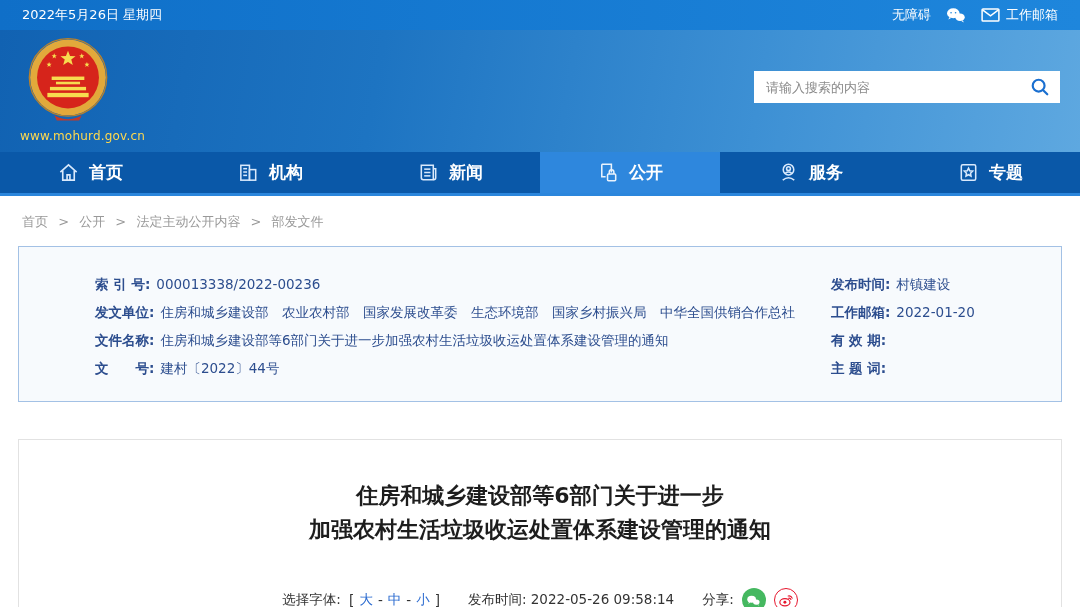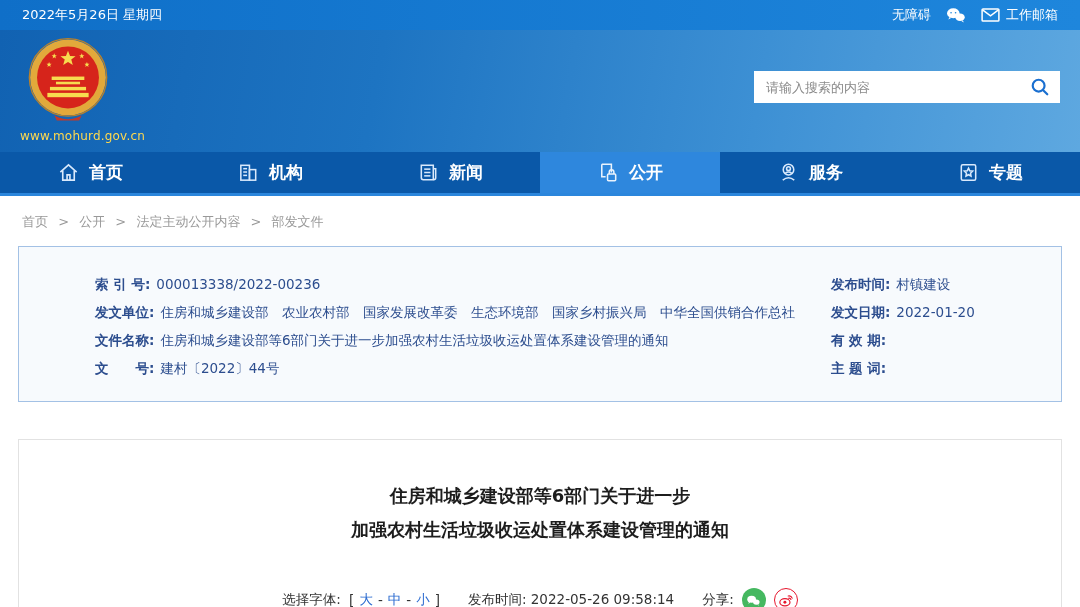--- a/index.html
+++ b/index.html
@@ -45,21 +45,21 @@
   .doc-card { margin:0 18px; border:1px solid #a3c1e5; background:#f7fafd;
     display:flex; padding:23px 20px 19px 40px; }
   .doc-col-left { flex:1; }
   .doc-col-right { width:312px; }
   .doc-row { line-height:28px; font-size:13.5px; color:#2c4d8e; white-space:nowrap; }
   .doc-label { font-weight:bold; margin-right:6px;margin-left:36px; }
 
   
   .article-card { margin:37px 18px 0; border:1px solid #e2e2e2; background:#fff;
     height:400px; padding-top:39px; }
-  .article-title { text-align:center; font-size:18px; font-weight:bold; color:#1d1d1d;
+  .article-title { text-align:center; font-size:22px; font-weight:bold; color:#1d1d1d;
     line-height:34px; }
   .article-meta { margin-top:41px; display:flex; align-items:center; justify-content:center;
     gap:28px; font-size:13.5px; color:#333; }
   .font-selector { display:flex; align-items:center; gap:2px; }
   .font-size-link { color:#2b6bd0; text-decoration:none; margin:0 3px; }
   .share-box { display:flex; align-items:center; gap:8px; }
   .share-icon { width:24px; height:24px; border-radius:50%; display:flex;
     align-items:center; justify-content:center; cursor:pointer; }
   .share-wechat { background:#45b860; }
   .share-weibo { background:#fff; border:1.5px solid #e6162d; }
@@ -204,21 +204,21 @@
     </div>
     <div class="doc-row">
       <span class="doc-label">文　　号:</span><span>建村〔2022〕44号</span>
     </div>
   </div>
   <div class="doc-col-right">
     <div class="doc-row">
       <span class="doc-label">发布时间:</span><span>村镇建设</span>
     </div>
     <div class="doc-row">
-      <span class="doc-label">发文日期:</span><span>2022-01-20</span>
+      <span class="doc-label">工作邮箱:</span><span>2022-01-20</span>
     </div>
     <div class="doc-row">
       <span class="doc-label">有 效 期:</span><span></span>
     </div>
     <div class="doc-row">
       <span class="doc-label">主 题 词:</span><span></span>
     </div>
   </div>
 </div>
 

